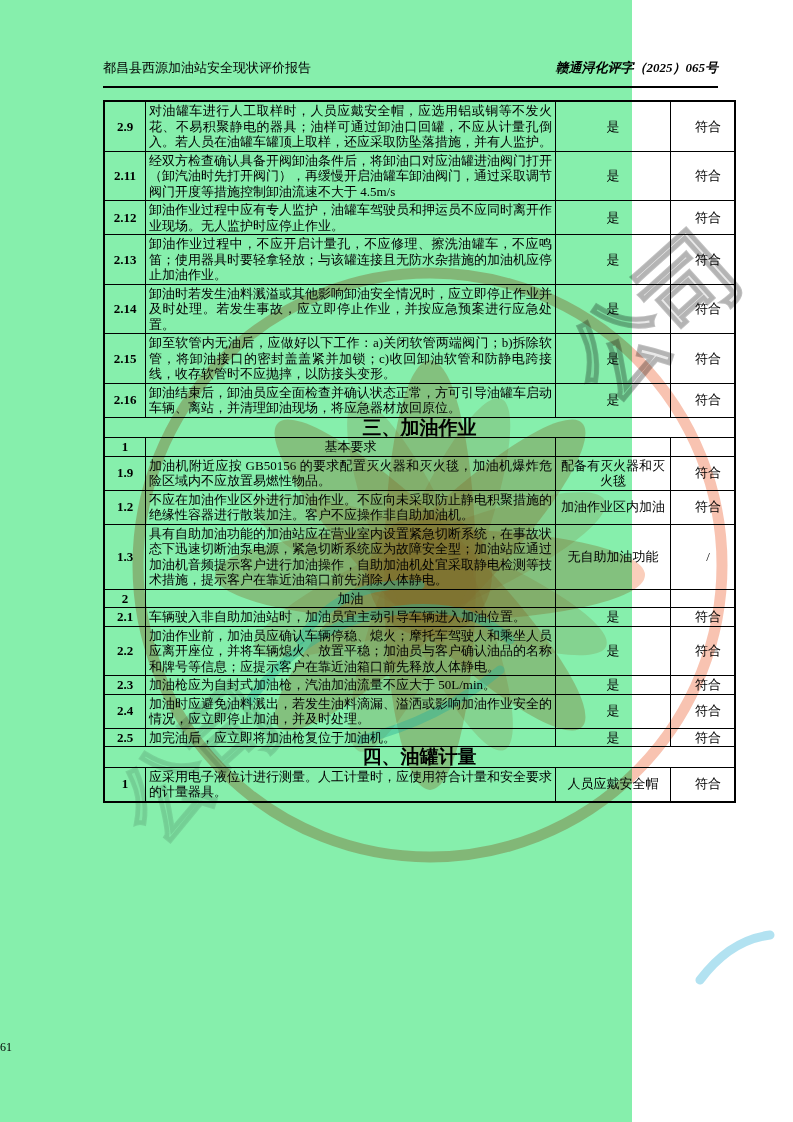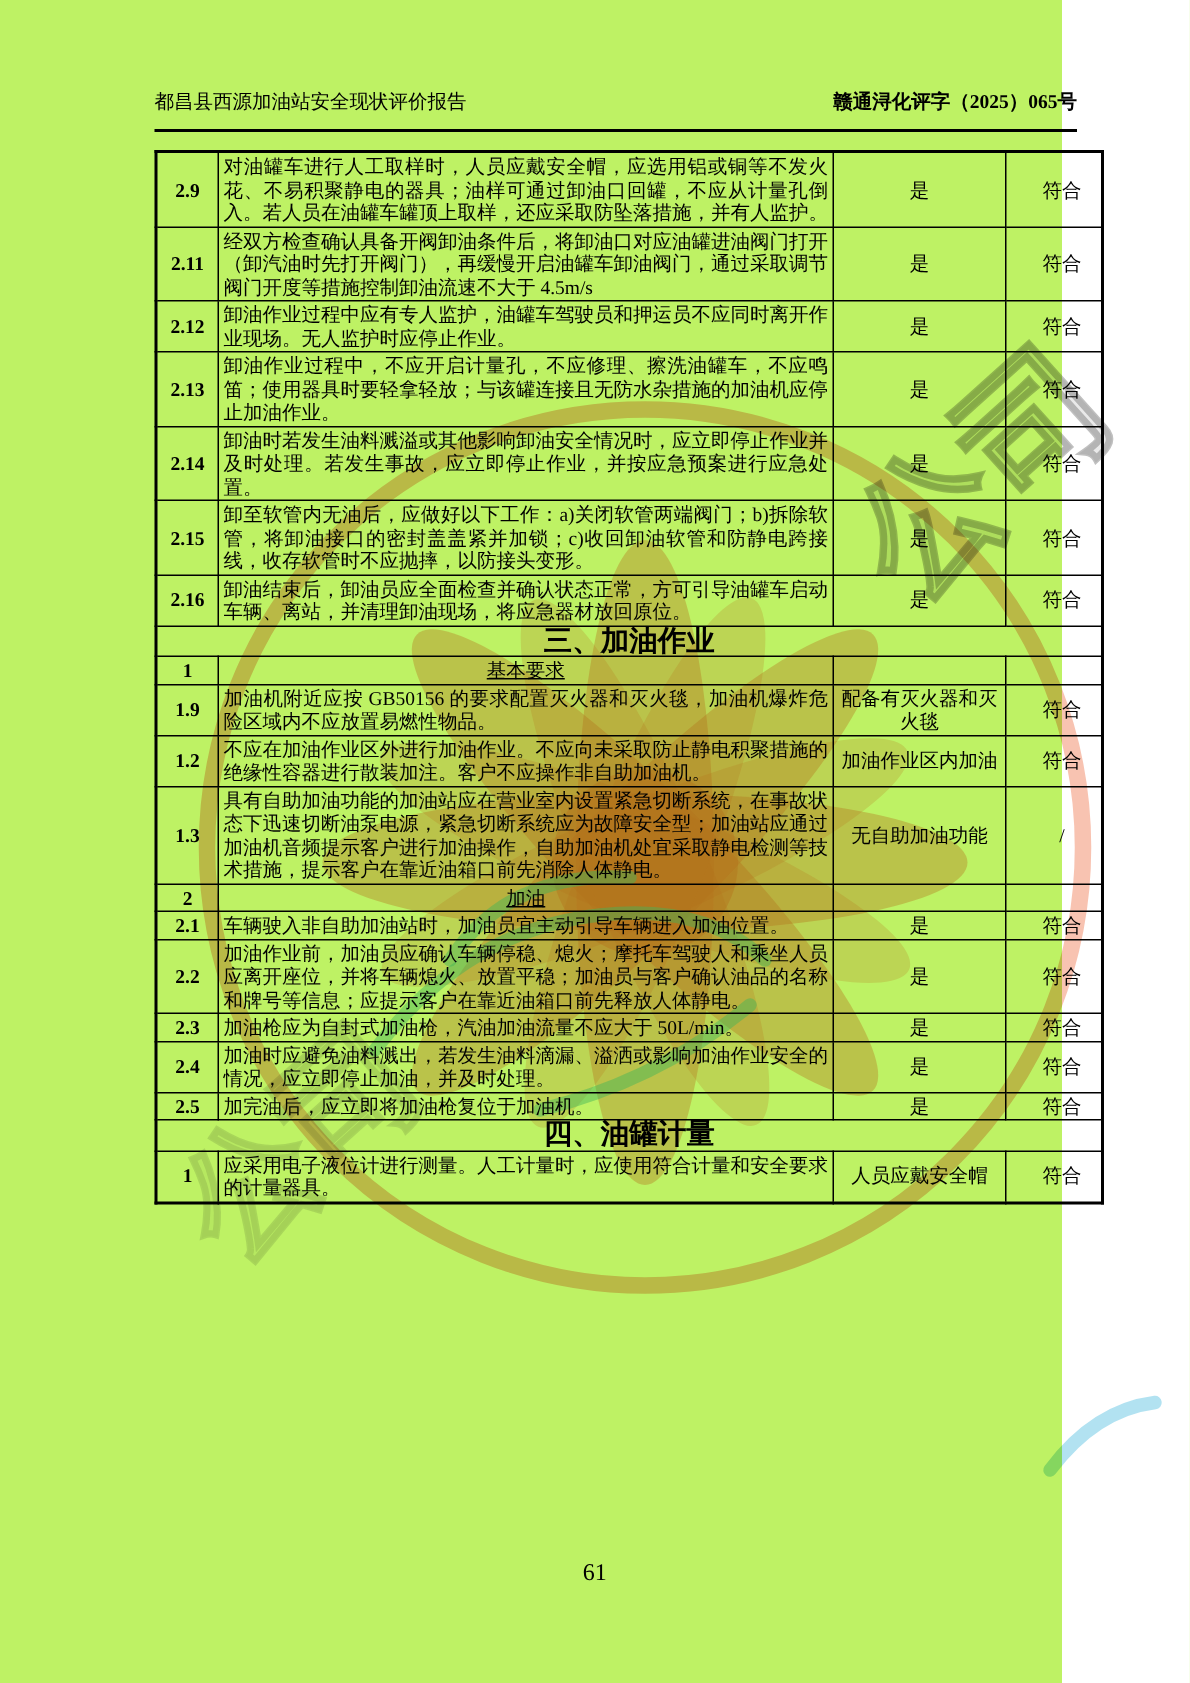--- a/index.html
+++ b/index.html
@@ -1,52 +1,52 @@
 <!DOCTYPE html>
 <html><head>
 <meta charset="utf-8">
 <style>
   html,body{margin:0;padding:0;background:#ffffff;}
   body{
     width:793px;height:1122px;position:relative;overflow:hidden;
     font-family:"Liberation Serif","DejaVu Serif",serif;color:#000;
   }
-  .page{position:relative;width:708px;height:1122px;background:#bef264;}
+  .page{position:relative;width:632px;height:1122px;background:#86efac;}
 
   
   .header{
     position:absolute;left:103px;top:60px;width:615px;
     display:flex;justify-content:space-between;align-items:flex-end;
     font-size:13px;line-height:16px;
   }
-  .header .doc-no{font-weight:bold;}
+  .header .doc-no{font-weight:bold;font-style:italic;}
   .header-rule{
     position:absolute;left:103px;top:86px;width:615px;height:0;
     border-top:2px solid #000;
   }
 
   
   table.checklist{
     position:absolute;left:103px;top:100px;width:616px;
     border-collapse:collapse;table-layout:fixed;
     font-size:13px;line-height:15.5px;
   }
   table.checklist{border:2px solid #000;}
   td{border:1px solid #000;padding:1px 3px;vertical-align:middle;word-break:break-all;}
   td.num{width:38px;text-align:center;font-weight:bold;padding:0 1px;}
   td.desc{width:403px;text-align:justify;}
-  td.desc.center{text-align:center;text-decoration:underline;}
+  td.desc.center{text-align:center;}
   td.status{width:108px;text-align:center;}
   td.result{width:46px;text-align:center;padding-left:14px;}
   td.section{text-align:center;font-weight:bold;font-size:19px;padding:2px 0;}
 
   
   .pageno{
     position:absolute;left:0;top:1040px;width:793px;
-    text-align:center;font-size:16px;
+    font-size:12px;
   }
 
   
   .wm-layer{position:absolute;left:0;top:0;width:793px;height:1122px;pointer-events:none;}
   svg.seal{mix-blend-mode:multiply;}
   .wm-text{
     position:absolute;font-weight:bold;color:rgba(120,120,120,0.16);
     -webkit-text-stroke:2px rgba(105,105,105,0.42);
     mix-blend-mode:multiply;white-space:nowrap;
   }

